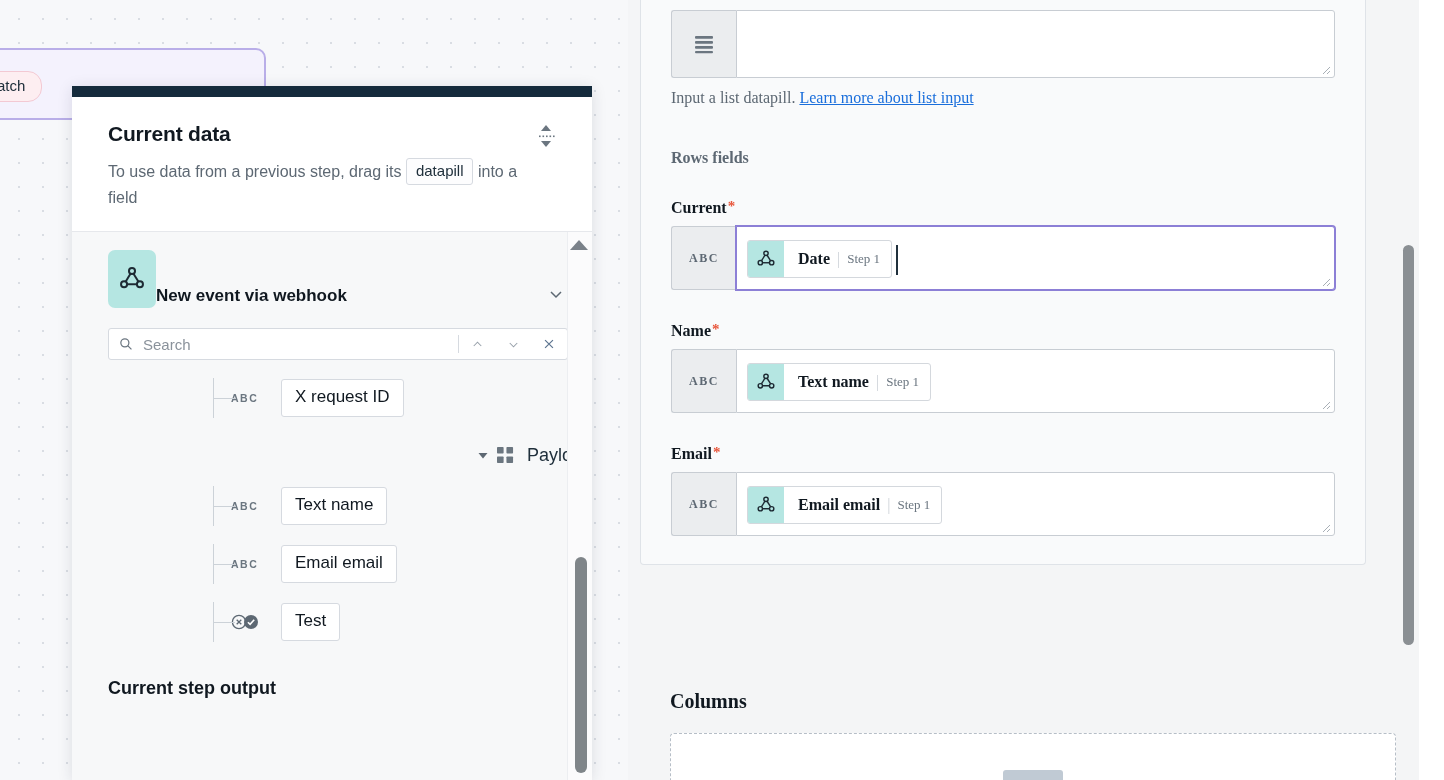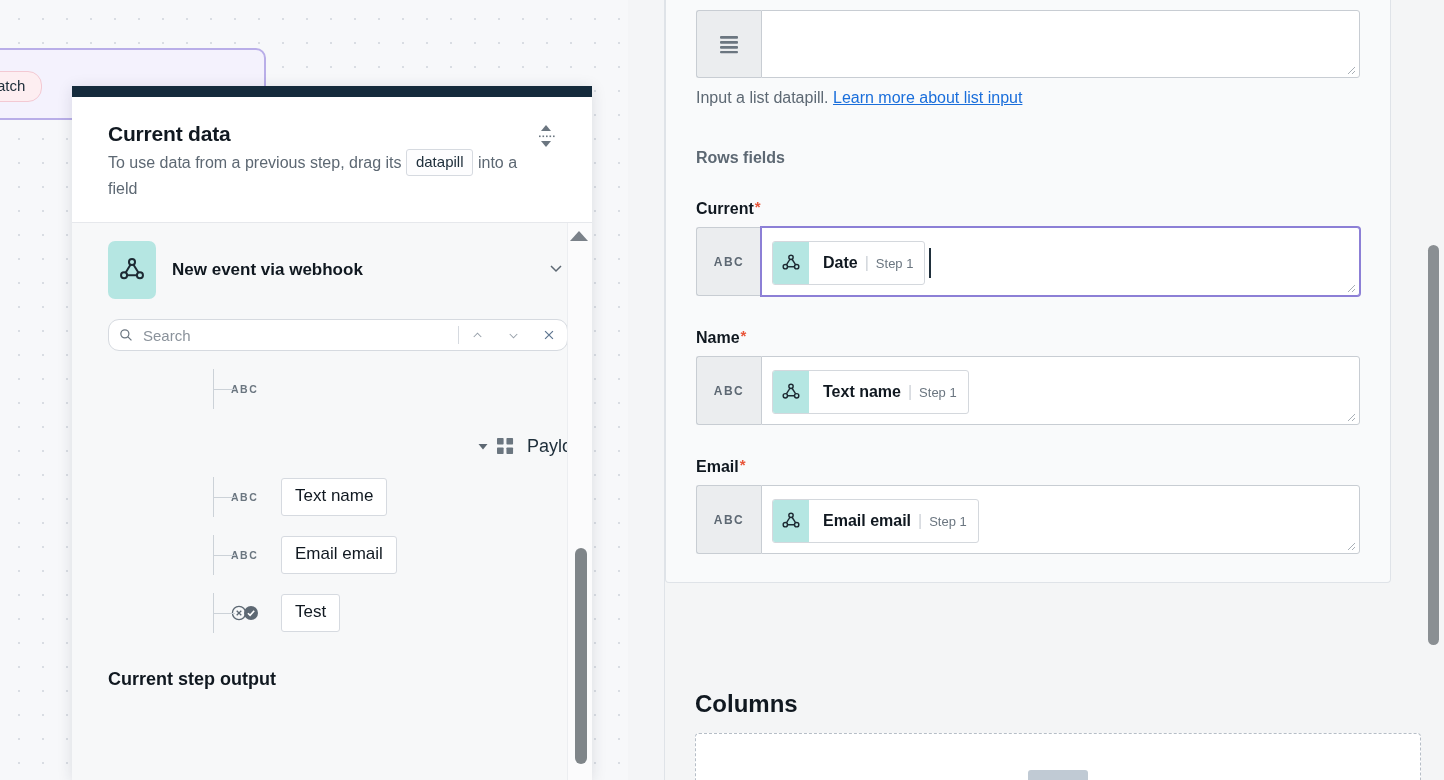--- a/index.html
+++ b/index.html
@@ -58,58 +58,58 @@
     padding: 24px 24px 20px 36px;
     position: relative; flex: none;
     border-bottom: 1px solid #e6e8ec;
     background: #fff;
   }
   .recipe-title {
     font-size: 21px; font-weight: bold; color: #101820;
     letter-spacing: -0.2px; line-height: 26px;
   }
   .recipe-sub {
-    margin-top: 2px; font-size: 16px; color: #5d6873;
+    margin-top: 11px; font-size: 16px; color: #5d6873;
     line-height: 26px; max-width: 430px;
   }
   .datapill-inline {
     display: inline-block;
     border: 1px solid #d6dae0; background: #fdfdfe;
     border-radius: 3px; padding: 1px 9px 2px 9px;
     color: #20303c; font-size: 15px; line-height: 22px;
     vertical-align: 1px;
   }
   .resize-handle {
     position: absolute; right: 36px; top: 26px;
     width: 20px; height: 26px; cursor: ns-resize;
   }
 
   .recipe-body {
     flex: 1 1 auto; position: relative; overflow: hidden;
     background: #f7f8f9;
   }
 
   .step-head {
-    display: flex; align-items: center; gap: 16px;
+    display: flex; align-items: flex-end; 
     padding: 18px 24px 14px 36px; position: relative;
   }
   .step-icon {
     width: 48px; height: 58px; border-radius: 7px;
     background: #b5e6e2; flex: none;
     display: flex; align-items: center; justify-content: center;
   }
   .step-text { flex: 1 1 auto; }
   .step-title { font-size: 17px; font-weight: bold; color: #101820; line-height: 24px; }
   .step-sub { font-size: 17px; color: #5d6873; line-height: 24px; margin-top: 5px; }
   .step-chev { width: 22px; flex: none; color: #5d6873; }
 
   .search-row {
     margin: 6px 24px 0 36px;
     height: 32px;
-    border: 1px solid #d6dae0; border-radius: 11px;
+    border: 1px solid #d6dae0; border-radius: 3px;
     background: #fff; display: flex; align-items: center;
   }
   .search-icon-wrap { width: 34px; display: flex; justify-content: center; color: #6b7680; }
   .search-input {
     flex: 1 1 auto; border: none; outline: none;
     font-family: "Liberation Sans", sans-serif;
     font-size: 15px; color: #20303c; background: transparent;
   }
   .search-input::placeholder { color: #8a929b; }
   .search-sep { width: 1px; height: 18px; background: #d6dae0; }
@@ -160,22 +160,22 @@
     border-left: 9px solid transparent; border-right: 9px solid transparent;
     border-bottom: 10px solid #7a8189;
   }
   .panel-scroll-thumb {
     position: absolute; right: 5px; top: 325px; width: 12px; height: 216px;
     background: #7f8589; border-radius: 6px;
   }
 
   
   .right-panel {
-    position: absolute; left: 665px; top: 0; width: 779px; height: 780px;
-    background: #f4f5f6; overflow: hidden;
+    position: absolute; left: 640px; top: 0; width: 779px; height: 780px;
+    background: #f4f5f6; overflow: hidden; font-family: Liberation Serif, serif;
   }
   .form-card {
     position: absolute; left: 0px; top: -92px; width: 726px;
     background: #f9fafb;
     border: 1px solid #dfe3e8;
     border-top: none;
     border-radius: 0 0 4px 4px;
     padding: 0 30px 28px 30px;
   }
   .ta-row { display: flex; margin-top: 102px; }
@@ -207,40 +207,40 @@
   .field-label {
     margin-top: 31px; font-size: 16px; font-weight: bold; color: #101820;
   }
   .req { color: #e8553a; font-size: 15px; vertical-align: 2px; margin-left: 1px; }
   .field-row { display: flex; margin-top: 9px; }
 
   
   .dp {
     display: inline-flex; align-items: stretch;
     border: 1px solid #d4d8dd; border-radius: 3px;
-    background: #fff; height: 44px; overflow: hidden;
+    background: #fff; height: 38px; overflow: hidden;
   }
   .dp-icon {
     width: 36px; background: #b5e6e2;
     display: flex; align-items: center; justify-content: center;
   }
   .dp-body {
     display: flex; align-items: center; gap: 7px;
     padding: 0 11px 0 14px; white-space: nowrap;
   }
   .dp-name { font-size: 16px; font-weight: bold; color: #101820; }
   .dp-div { color: #cdd2d8; font-size: 16px; }
   .dp-step { font-size: 13px; color: #6b7680; }
   .caret-bar {
     width: 1.5px; height: 30px; background: #20303c; margin-left: 4px; align-self: center;
   }
 
   .columns-label {
     position: absolute; left: 30px; top: 690px;
-    font-size: 24px; font-weight: bold; color: #101820;
+    font-size: 20px; font-weight: bold; color: #101820;
   }
   .columns-drop {
     position: absolute; left: 30px; top: 733px; width: 726px; height: 120px;
     border: 1px dashed #b6bec7; border-radius: 4px; background: #fff;
   }
   .drop-btn {
     position: absolute; left: 50%; transform: translateX(-50%); top: 36px;
     width: 60px; height: 15px; background: #c0cad4; border-radius: 3px;
   }
 
@@ -335,20 +335,21 @@
           </svg>
         </div>
       </div>
 
       <div class="tree">
 
         <div class="tree-row lvl1">
           <div class="tree-line-v" style="top:0;height:100%"></div>
           <div class="tree-line-h"></div>
           <div class="type-abc">ABC</div>
+          <div class="pill">X request ID</div>
         </div>
 
         <div class="tree-row group" style="margin-top:18px">
           <div class="group-caret">
             <svg width="12" height="12" viewBox="0 0 12 12">
                 <path d="M1.5 4 L10.5 4 L6 9.5 Z" fill="#5d6873"></path>
               </svg>
           </div>
           <div class="group-icon">
             <svg width="17" height="17" viewBox="0 0 18 18" fill="#6b7680">

